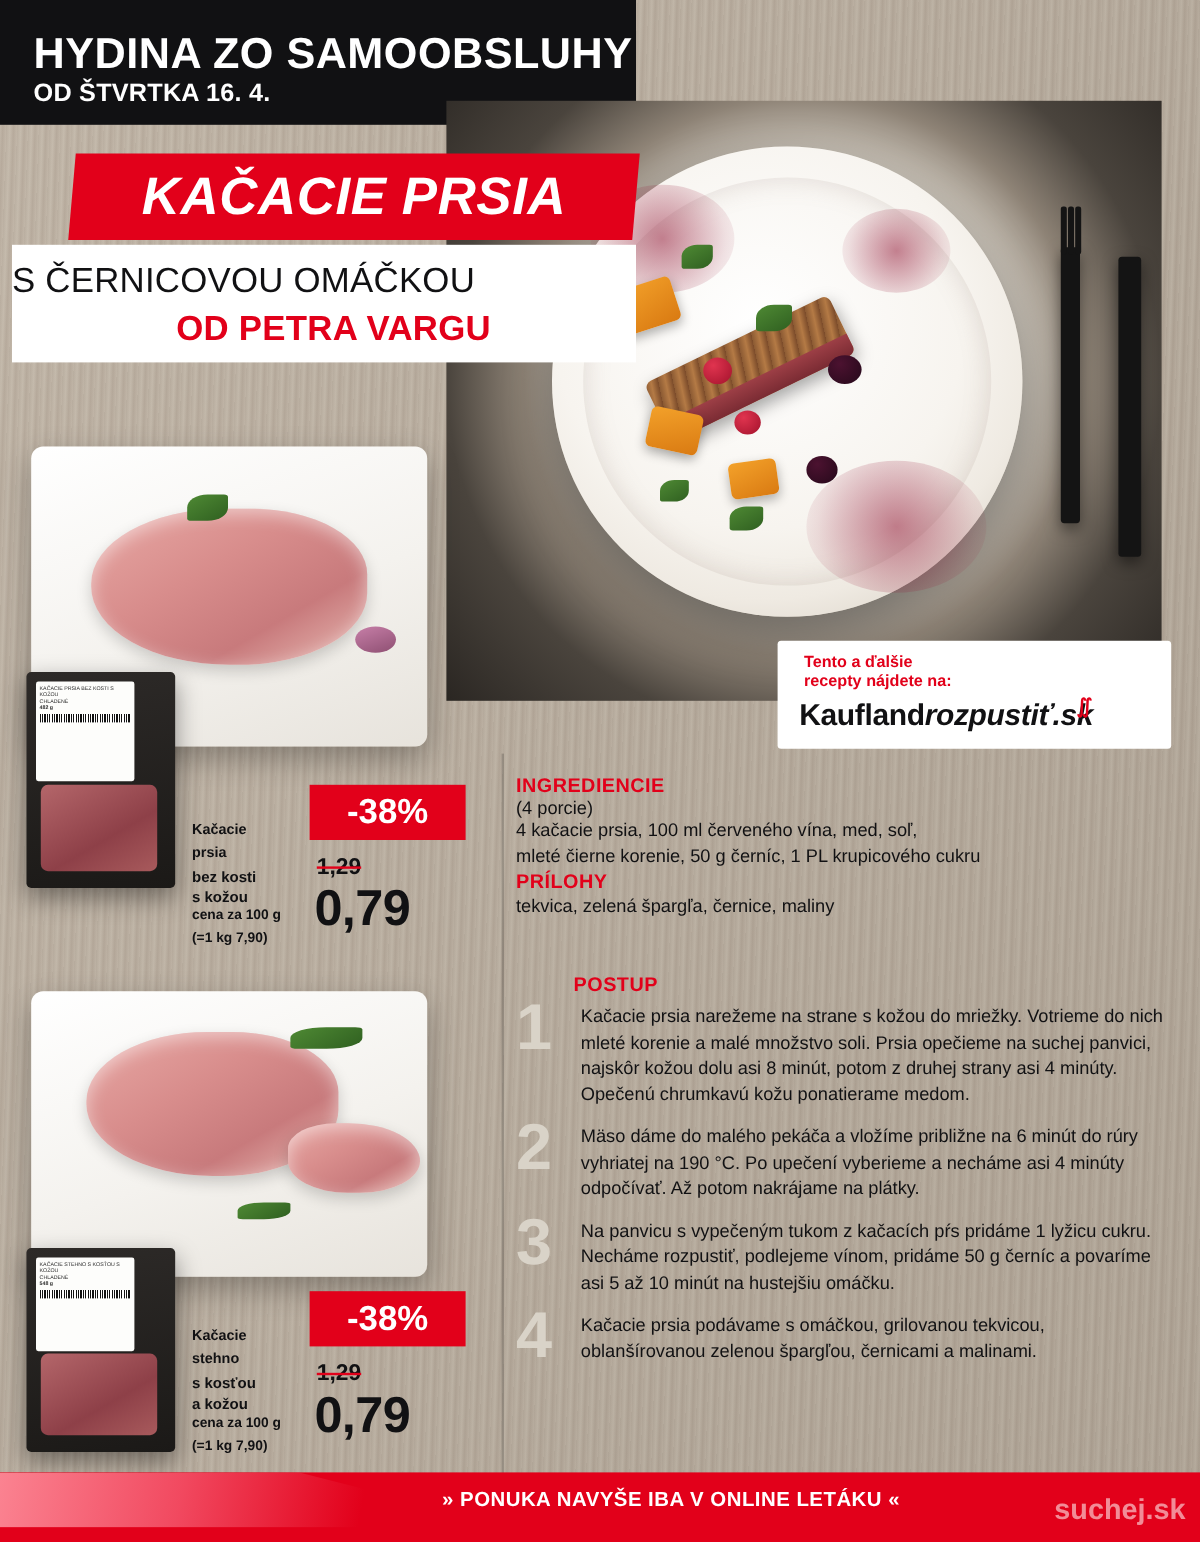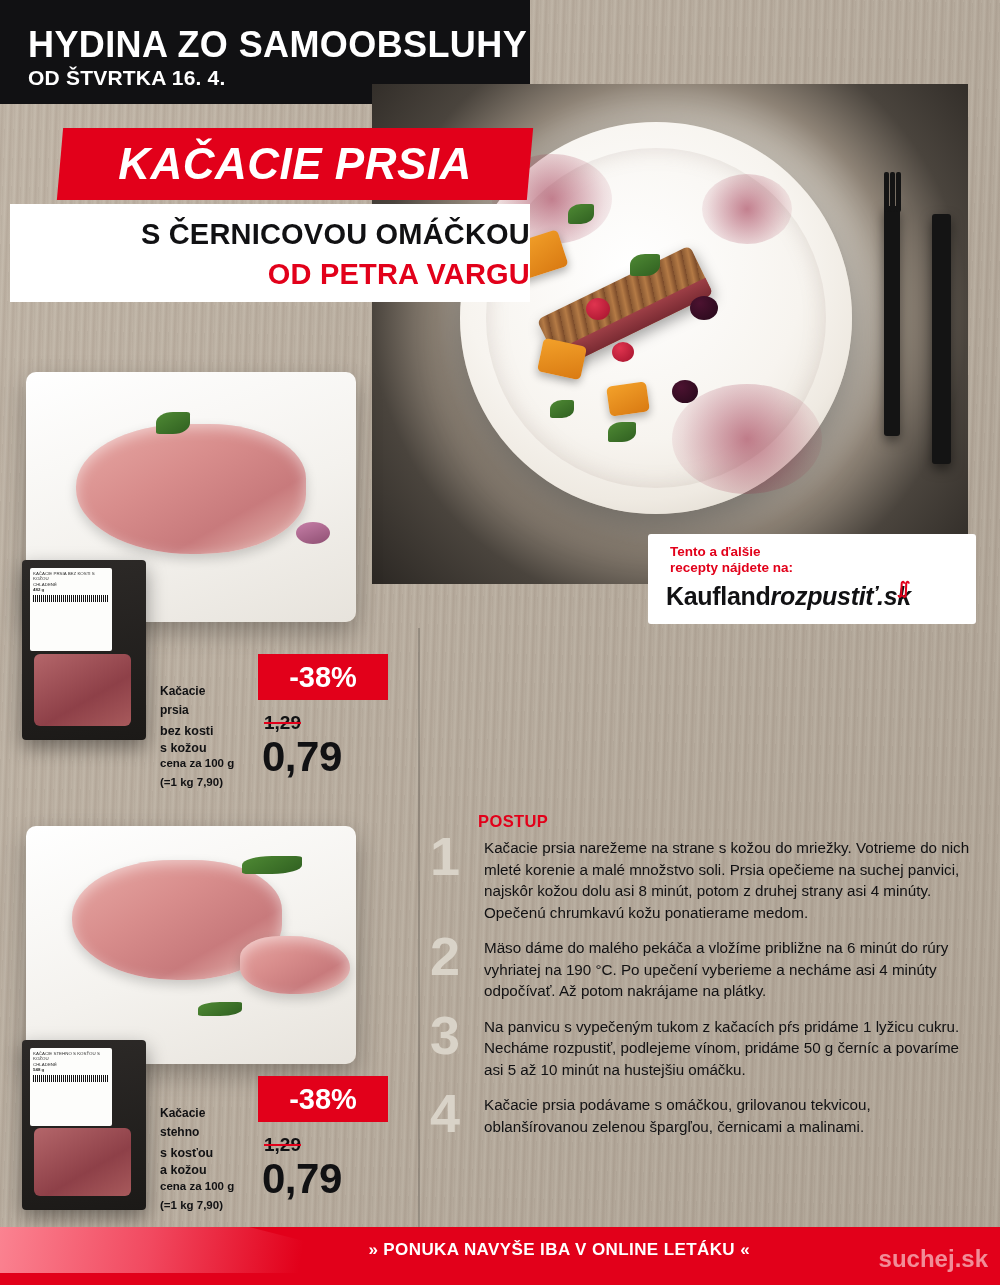--- a/index.html
+++ b/index.html
@@ -43,26 +43,26 @@
     display: block; transform: skewX(5deg);
     color: #ffffff; font-size: 44px; font-weight: 800; font-style: italic;
     letter-spacing: 0.5px; text-align: center; line-height: 72px;
     text-transform: uppercase;
   }
   .banner2 {
     position: absolute; left: 10px; top: 204px; width: 520px; height: 98px;
     background: #ffffff;
   }
   .banner2 .l1 {
-    position: absolute; left: 0; right: 0; top: 14px; text-align: right;
-    font-size: 29px; font-weight: 700; color: #111113; letter-spacing: 0.2px;
+    position: absolute; left: 0; right: 0; top: 14px; text-align: left;
+    font-size: 29px; font-weight: 400; color: #111113; letter-spacing: 0.2px;
     text-transform: uppercase;
   }
   .banner2 .l2 {
-    position: absolute; left: 0; right: 0; top: 54px; text-align: right;
+    position: absolute; left: 0; right: 0; top: 54px; text-align: center;
     font-size: 29px; font-weight: 800; color: #e2001a; letter-spacing: 0.2px;
     text-transform: uppercase;
     margin-left: 16px;
   }
   
   .hero {
     position: absolute; left: 372px; top: 84px; width: 596px; height: 500px;
     background:
       radial-gradient(circle at 50% 46%, #f2efe9 0%, #eae5dd 30%, #cfc8bd 46%, #8e8376 58%, #4a443d 74%, #2b2723 100%);
     overflow: hidden;
@@ -311,20 +311,28 @@
   <div class="pname" style="left:160px;top:1104px;width:120px;">Kačacie<br>stehno</div>
   <div class="pdesc" style="left:160px;top:1145px;">s kosťou<br>a kožou</div>
   <div class="psub" style="left:160px;top:1180px;">cena za 100 g</div>
   <div class="psub" style="left:160px;top:1199px;">(=1 kg 7,90)</div>
   <div class="disc" style="left:258px;top:1076px;">-38%</div>
   <div class="oldprice" style="left:264px;top:1134px;">1,29</div>
   <div class="newprice" style="left:262px;top:1155px;">0,79</div>
 
   <div class="vdiv"></div>
 
+  <div class="recipe">
+    <div class="rhead">INGREDIENCIE</div>
+    <div class="portions">(4 porcie)</div>
+    <div class="rtext">4 kačacie prsia, 100 ml červeného vína, med, soľ,</div>
+    <div class="rtext">mleté čierne korenie, 50 g černíc, 1 PL krupicového cukru</div>
+    <div class="rhead" style="margin-top:2px;">PRÍLOHY</div>
+    <div class="rtext">tekvica, zelená špargľa, černice, maliny</div>
+  </div>
 
   <div class="steps">
     <div class="rhead" style="margin-bottom:6px;margin-left:48px;">POSTUP</div>
     <div class="step">
       <div class="num">1</div>
       <div class="txt">Kačacie prsia narežeme na strane s kožou do mriežky. Votrieme do nich mleté korenie a malé množstvo soli. Prsia opečieme na suchej panvici, najskôr kožou dolu asi 8 minút, potom z druhej strany asi 4 minúty. Opečenú chrumkavú kožu ponatierame medom.</div>
     </div>
     <div class="step">
       <div class="num">2</div>
       <div class="txt">Mäso dáme do malého pekáča a vložíme približne na 6 minút do rúry vyhriatej na 190 °C. Po upečení vyberieme a necháme asi 4 minúty odpočívať. Až potom nakrájame na plátky.</div>

